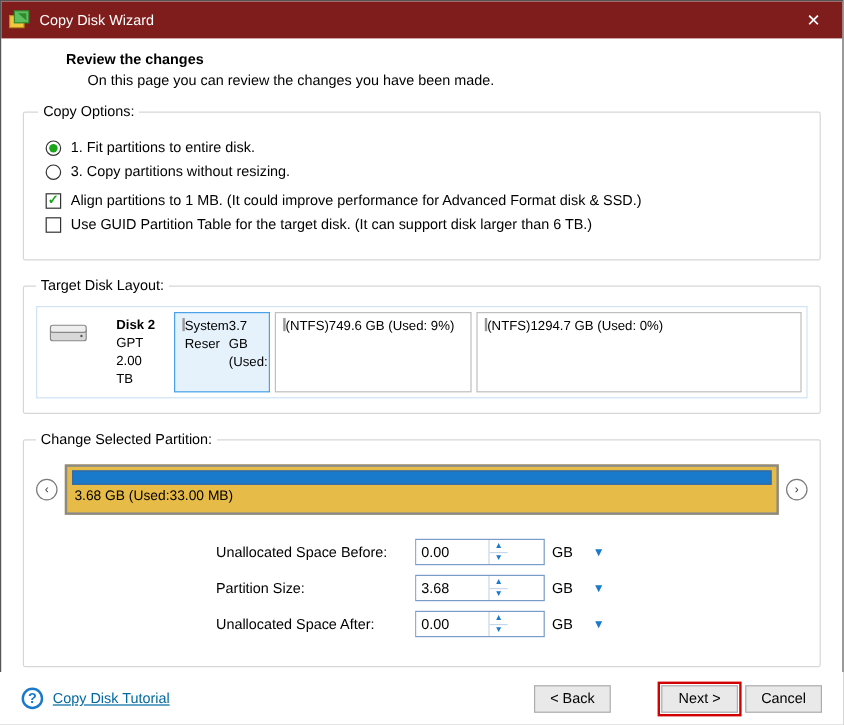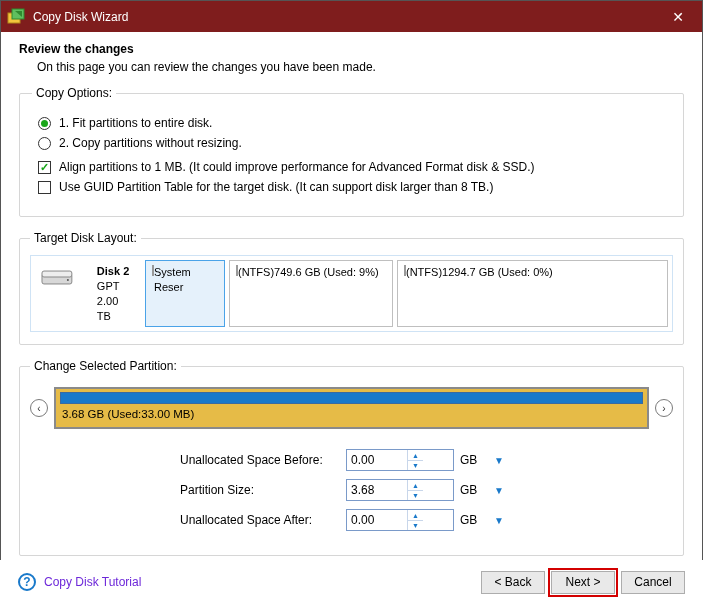--- a/index.html
+++ b/index.html
@@ -1,21 +1,21 @@
 <!DOCTYPE html>
 <html><head>
 <meta charset="utf-8">
 <style>
   * { box-sizing: border-box; margin: 0; padding: 0; font-family: 'Segoe UI', Tahoma, sans-serif; }
   body { background: #fff; width: 703px; height: 604px; overflow: hidden; border: 1px solid #555; }
   .titlebar { background: #7f1d1d; color: #fff; height: 31px; display: flex; align-items: center; padding: 0 4px; }
   .titlebar .icon-wrap { width: 22px; height: 22px; margin-right: 6px; display:flex; align-items:center; justify-content:center;}
   .titlebar .title { font-size: 12px; flex: 1; }
   .titlebar .close { width: 40px; height: 31px; display: flex; align-items: center; justify-content: center; font-size: 14px; cursor: pointer; }
-  .header { padding: 10px 18px 8px; font-size: 12px; }
+  .header { padding: 10px 18px 8px; font-size: 12px; margin-left: 36px; }
   .header .h1 { font-weight: bold; margin-bottom: 4px; font-size: 12px; }
   .header .h2 { padding-left: 18px; font-size: 12px; color: #000; }
   .content { padding: 4px 18px 0; }
   fieldset { border: 1px solid #d6d6d6; border-radius: 2px; padding: 10px 12px 28px; margin-bottom: 14px; font-size: 12px; }
   fieldset.copy-opts { padding-bottom: 18px; }
   legend { font-size: 12px; padding: 0 4px; color: #000; }
   .opt-row { display: flex; align-items: center; margin: 6px 0 4px; padding-left: 6px; gap: 8px; }
   .radio { width: 13px; height: 13px; border: 1px solid #333; border-radius: 50%; display:inline-flex; align-items:center; justify-content:center; background:#fff;}
   .radio.checked::after { content:''; width:7px; height:7px; background:#19a619; border-radius:50%; }
   .check { width: 13px; height: 13px; border: 1px solid #333; display:inline-flex; align-items:center; justify-content:center; background:#fff;}
@@ -46,24 +46,24 @@
   .frow .flabel { width:160px; }
   .numbox { display:flex; border:1px solid #7a9ac9; height:22px; width:108px; background:#fff;}
   .numbox input { border:none; width:60px; padding:0 4px; font-size:12px; outline:none;}
   .spin { width:16px; border-left:1px solid #c8d6ea; display:flex; flex-direction:column;}
   .spin div { flex:1; display:flex; align-items:center; justify-content:center; font-size:7px; color:#1979ca; cursor:pointer;}
   .spin div:first-child { border-bottom:1px solid #c8d6ea;}
   .unit { width:24px; }
   .dd { width:14px; height:14px; color:#1979ca; display:flex; align-items:center; justify-content:center; font-size:10px; cursor:pointer; margin-left:2px;}
   .footer { position:absolute; bottom:0; left:0; right:0; height:44px; display:flex; align-items:center; padding:0 18px; font-size:12px; background:#fff;}
   .help-icon { width:18px; height:18px; border:2px solid #1979ca; border-radius:50%; color:#1979ca; font-weight:bold; display:flex; align-items:center; justify-content:center; font-size:12px; margin-right:8px; cursor:pointer;}
-  .link { color:#6d28d9; cursor:pointer;}
+  .link { color:#0369a1; text-decoration:underline; cursor:pointer;}
   .btns { margin-left:auto; display:flex; gap:6px;}
   .btn { width:64px; height:23px; border:1px solid #adadad; background:#e9e9e9; font-size:12px; cursor:pointer; display:flex; align-items:center; justify-content:center;}
-  .btn.primary-outline { outline:2px solid #d30000; outline-offset:1px;}
+  .btn.primary-outline { outline:2px solid #d30000; outline-offset:1px;margin-left:36px;}
 </style>
 </head>
 <body>
 
 <div class="titlebar">
   <span class="icon-wrap">
     <svg width="18" height="18" viewBox="0 0 18 18">
       <rect x="1" y="5" width="12" height="10" fill="#f2c53d" stroke="#b58a1a"></rect>
       <rect x="5" y="1" width="12" height="10" fill="#5fbf5f" stroke="#2f8a2f"></rect>
       <path d="M8 3 L15 3 L15 9 Z" fill="#2f8a2f"></path>
@@ -81,29 +81,29 @@
 <div class="content">
 
   <fieldset class="copy-opts">
     <legend>Copy Options:</legend>
     <div class="opt-row">
       <span class="radio checked"></span>
       <span class="opt-label">1. Fit partitions to entire disk.</span>
     </div>
     <div class="opt-row">
       <span class="radio"></span>
-      <span class="opt-label">2. Copy partitions without resizing.</span>
+      <span class="opt-label">3. Copy partitions without resizing.</span>
     </div>
     <div class="opt-row" style="margin-top:10px;">
       <span class="check checked"></span>
       <span class="opt-label">Align partitions to 1 MB.  (It could improve performance for Advanced Format disk &amp; SSD.)</span>
     </div>
     <div class="opt-row">
       <span class="check"></span>
-      <span class="opt-label">Use GUID Partition Table for the target disk. (It can support disk larger than 8 TB.)</span>
+      <span class="opt-label">Use GUID Partition Table for the target disk. (It can support disk larger than 6 TB.)</span>
     </div>
   </fieldset>
 
   <fieldset class="layout-fs">
     <legend>Target Disk Layout:</legend>
     <div class="layout-row">
       <div class="disk-box">
         <svg class="disk-icon" viewBox="0 0 32 20">
           <rect x="1" y="6" width="30" height="10" rx="2" fill="#d8d8d8" stroke="#888"></rect>
           <rect x="1" y="3" width="30" height="6" rx="2" fill="#eeeeee" stroke="#888"></rect>
@@ -113,20 +113,21 @@
           <b>Disk 2</b><br>
           <span>GPT</span><br>
           <span>2.00 TB</span>
         </div>
       </div>
       <div class="part p1 selected">
         <div class="bar">
             <div class="fill" style="width:6%"></div>
           </div>
         <span>System Reser</span>
+        <span>3.7 GB (Used:</span>
       </div>
       <div class="part p2">
         <div class="bar">
             <div class="fill" style="width:9%"></div>
           </div>
         <span>(NTFS)</span>
         <span>749.6 GB (Used: 9%)</span>
       </div>
       <div class="part p3">
         <div class="bar">

